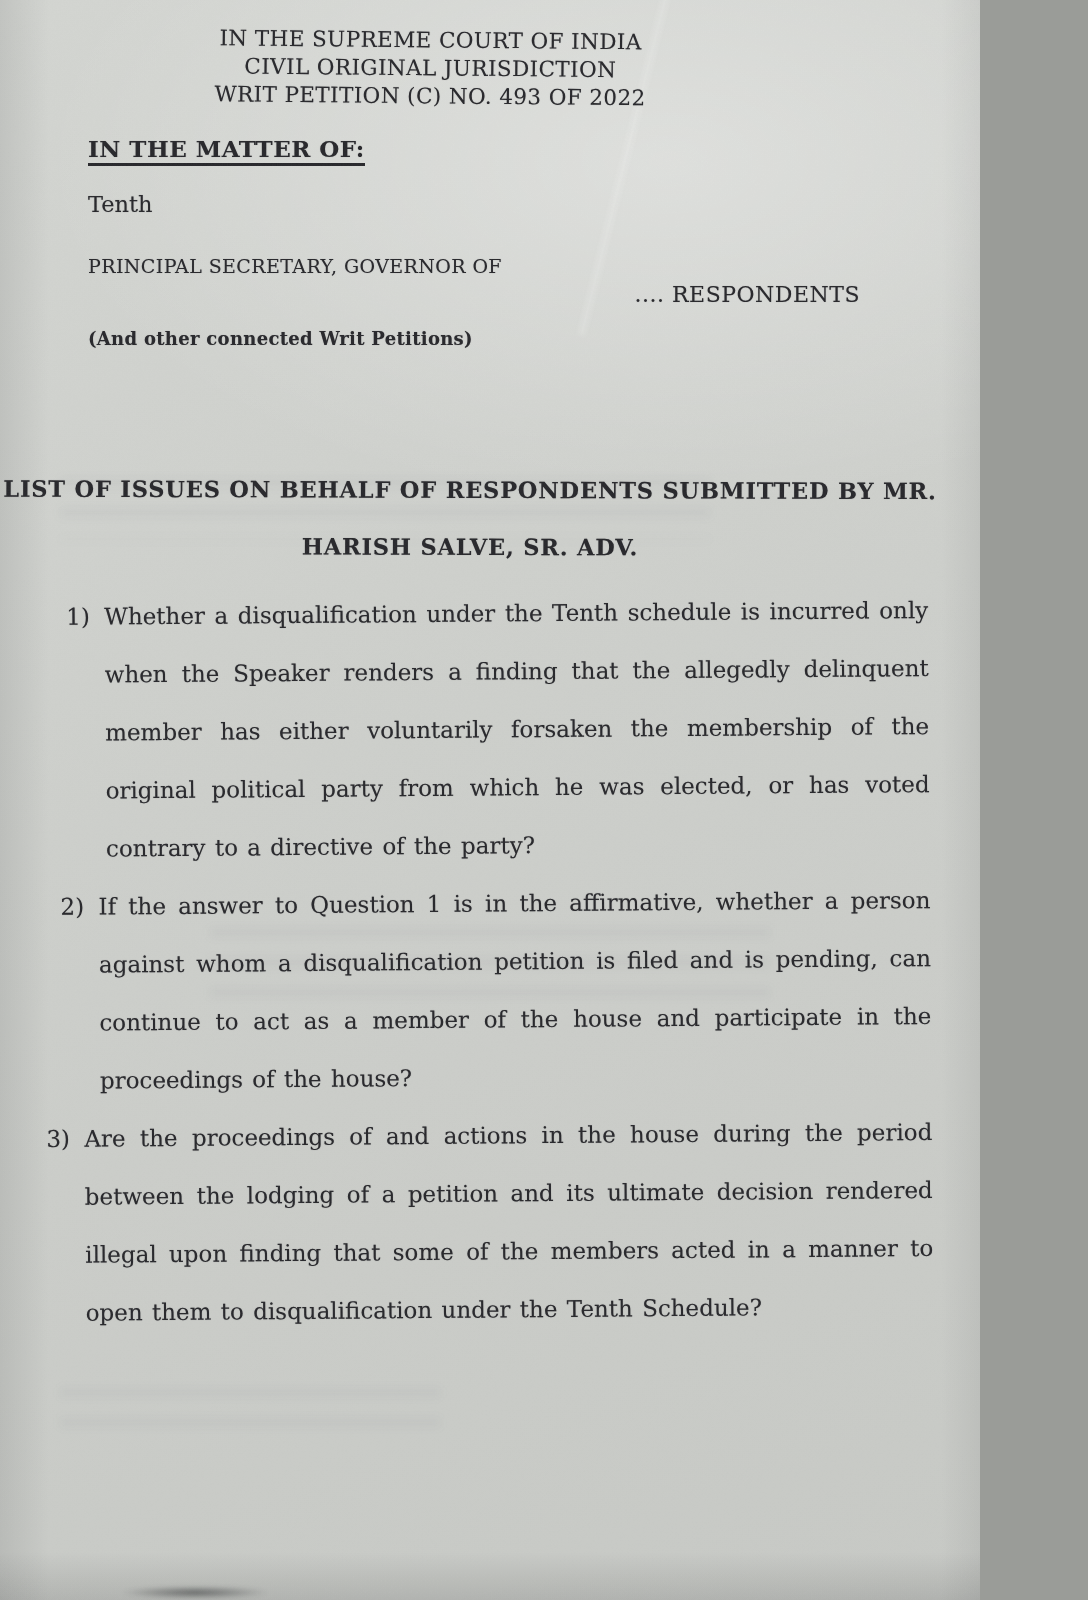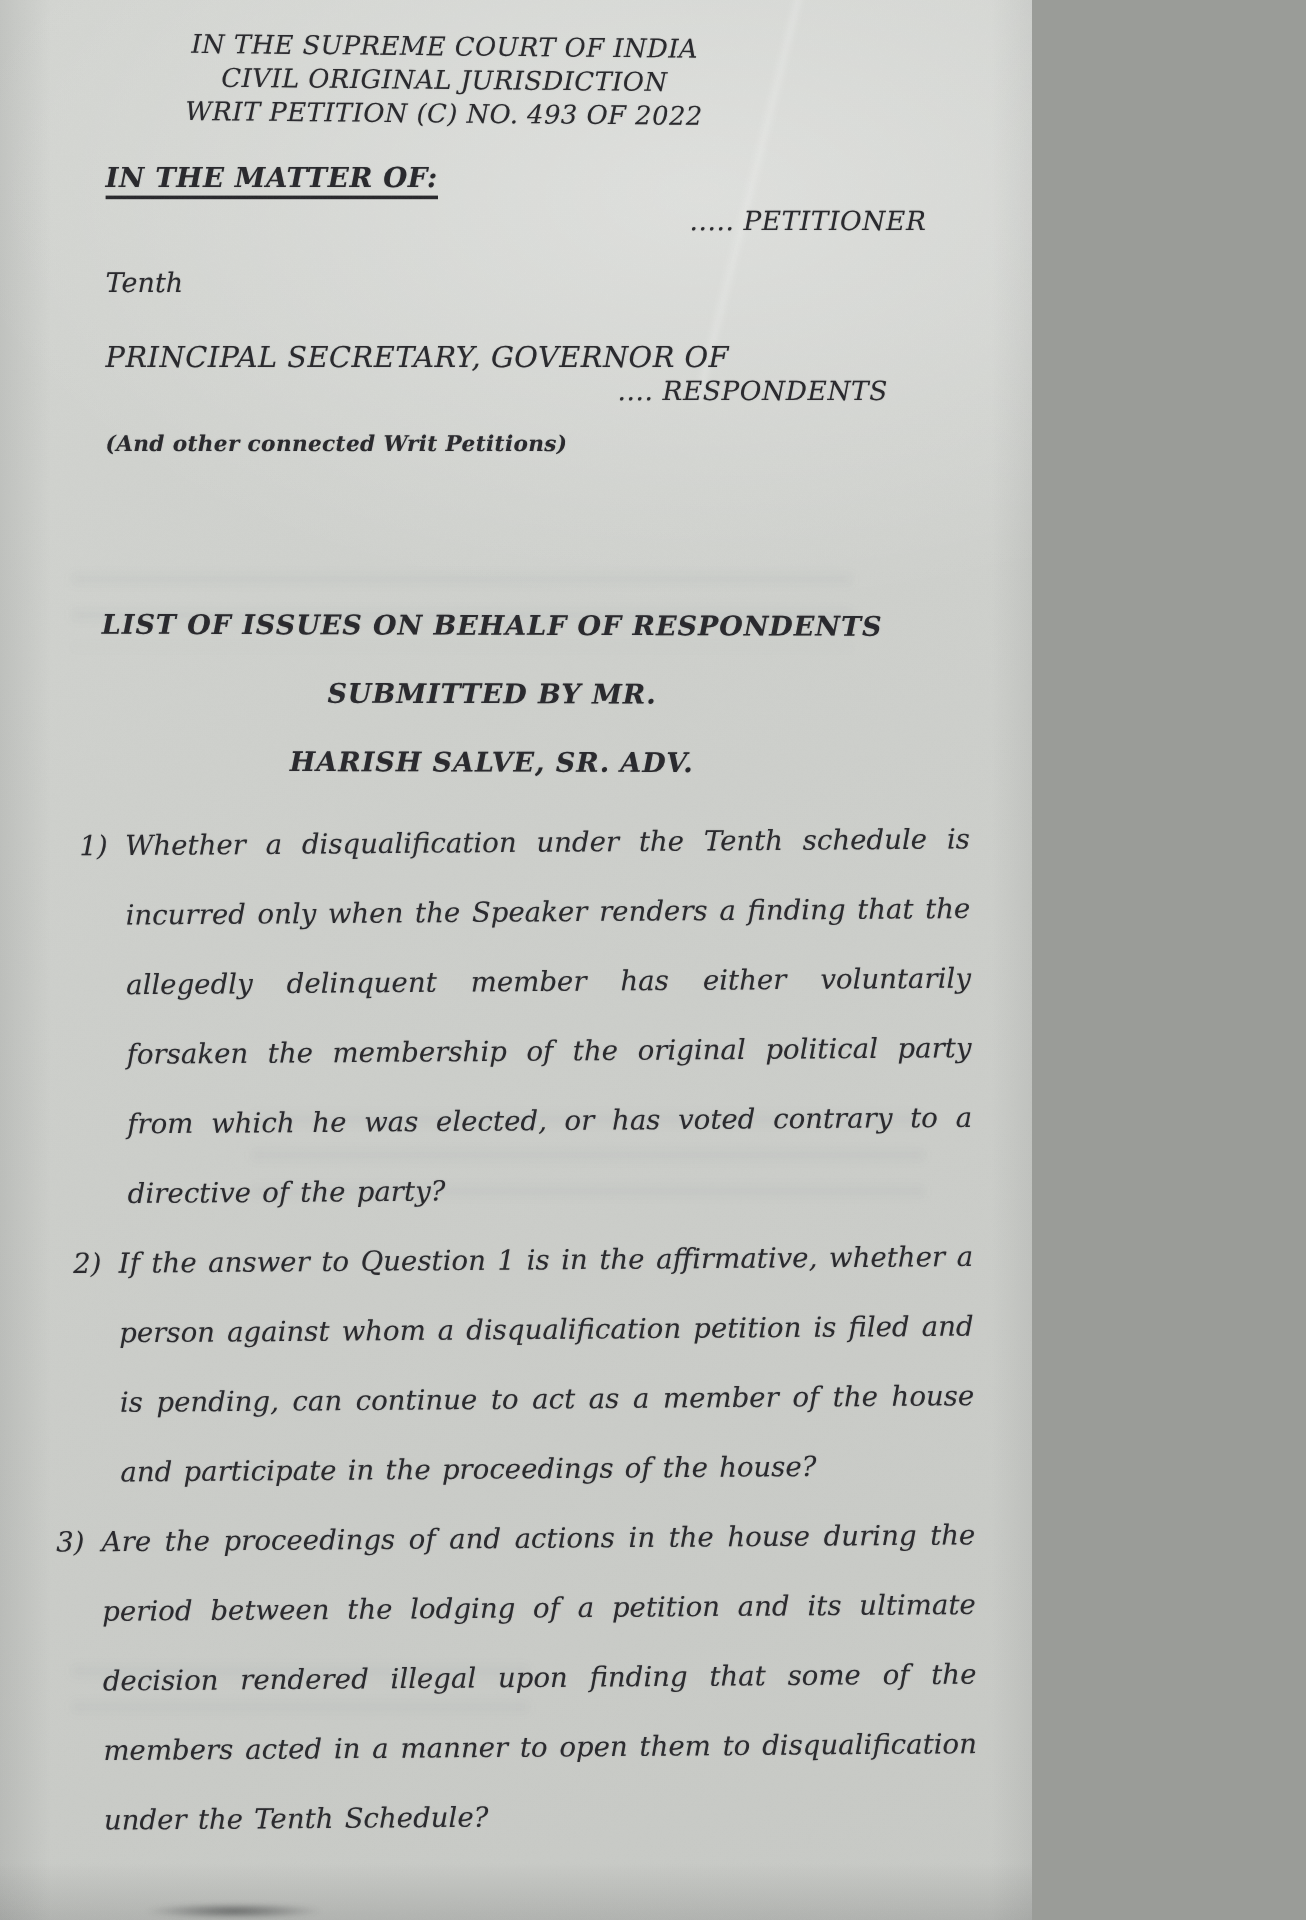--- a/index.html
+++ b/index.html
@@ -1,48 +1,47 @@
 <!DOCTYPE html>
 <html><head>
 <meta charset="utf-8">
 <style>
   html,body{margin:0;padding:0;background:#9a9c98;}
   .page{
     position:relative;
-    width:860px;height:1600px;
+    width:980px;height:1600px;
     overflow:hidden;
     background:
       radial-gradient(ellipse 900px 500px at 68% 10%, rgba(255,255,255,0.30), rgba(255,255,255,0) 70%),
       linear-gradient(to right, rgba(40,42,45,0.10), rgba(40,42,45,0) 5%),
       linear-gradient(to left, rgba(40,42,45,0.07), rgba(40,42,45,0) 4%),
       linear-gradient(to top, rgba(35,37,40,0.14), rgba(35,37,40,0) 3%),
       linear-gradient(163deg, #d3d5d1 0%, #cdcfcb 45%, #c7c9c5 100%);
     font-family:"DejaVu Serif","Liberation Serif",serif;
     color:#26262a;
-    font-style:italic;
   }
   .content{position:relative;z-index:3;}
   .ink{text-shadow:0 0 1px rgba(38,38,42,0.35);}
 
   
   .court-header{
     padding-top:25px;padding-right:118px;
     text-align:center;font-size:21.5px;line-height:28px;
     letter-spacing:0.4px;
     transform:rotate(0.55deg);transform-origin:30% top;
   }
   
   .matter{padding-left:60px;padding-right:0;margin-left:28px;}
   .matter-label{margin-top:26px;font-size:23px;font-weight:bold;letter-spacing:0.5px;}
   .matter-label .u{display:inline-block;border-bottom:3px solid #26262a;padding-bottom:1px;}
   .party-name{margin-top:29px;font-size:22.5px;letter-spacing:0.6px;}
   .designation{font-size:22px;text-align:right;letter-spacing:0.5px;}
   .designation.petitioner{margin-top:7px;padding-right:88px;}
   .versus{margin-top:25px;font-size:22.5px;}
-  .respondent-name{margin-top:34px;font-size:24px;line-height:30px;letter-spacing:0.4px;}
+  .respondent-name{margin-top:34px;font-size:19px;line-height:30px;letter-spacing:0.4px;}
   .designation.respondent{margin-top:1px;padding-right:120px;}
   .connected-note{margin-top:21px;font-size:18px;font-weight:bold;letter-spacing:0.3px;}
 
   
   .doc-title{
     margin-top:113px;text-align:center;
     font-size:22.5px;font-weight:bold;line-height:57px;
     letter-spacing:0.8px;
     padding-right:40px;
     transform:rotate(0.15deg);
@@ -99,21 +98,20 @@
       <div>IN THE SUPREME COURT OF INDIA</div>
       <div>CIVIL ORIGINAL JURISDICTION</div>
       <div>WRIT PETITION (C) NO. 493 OF 2022</div>
     </header>
 
     <section class="matter">
       <div class="matter-label">
         <span class="u">IN THE MATTER OF:</span>
       </div>
 
-      <div class="designation petitioner">..... PETITIONER</div>
 
       <div class="versus">Tenth</div>
 
       <div class="respondent-name">
         <div>PRINCIPAL SECRETARY, GOVERNOR OF</div>
       </div>
       <div class="designation respondent">.... RESPONDENTS</div>
 
       <div class="connected-note">(And other connected Writ Petitions)</div>
     </section>

